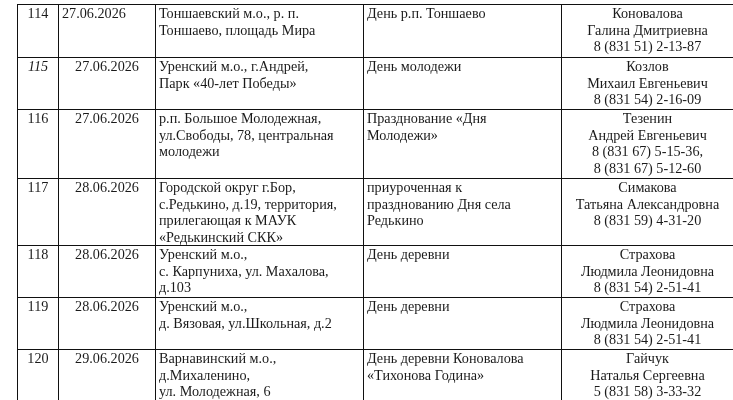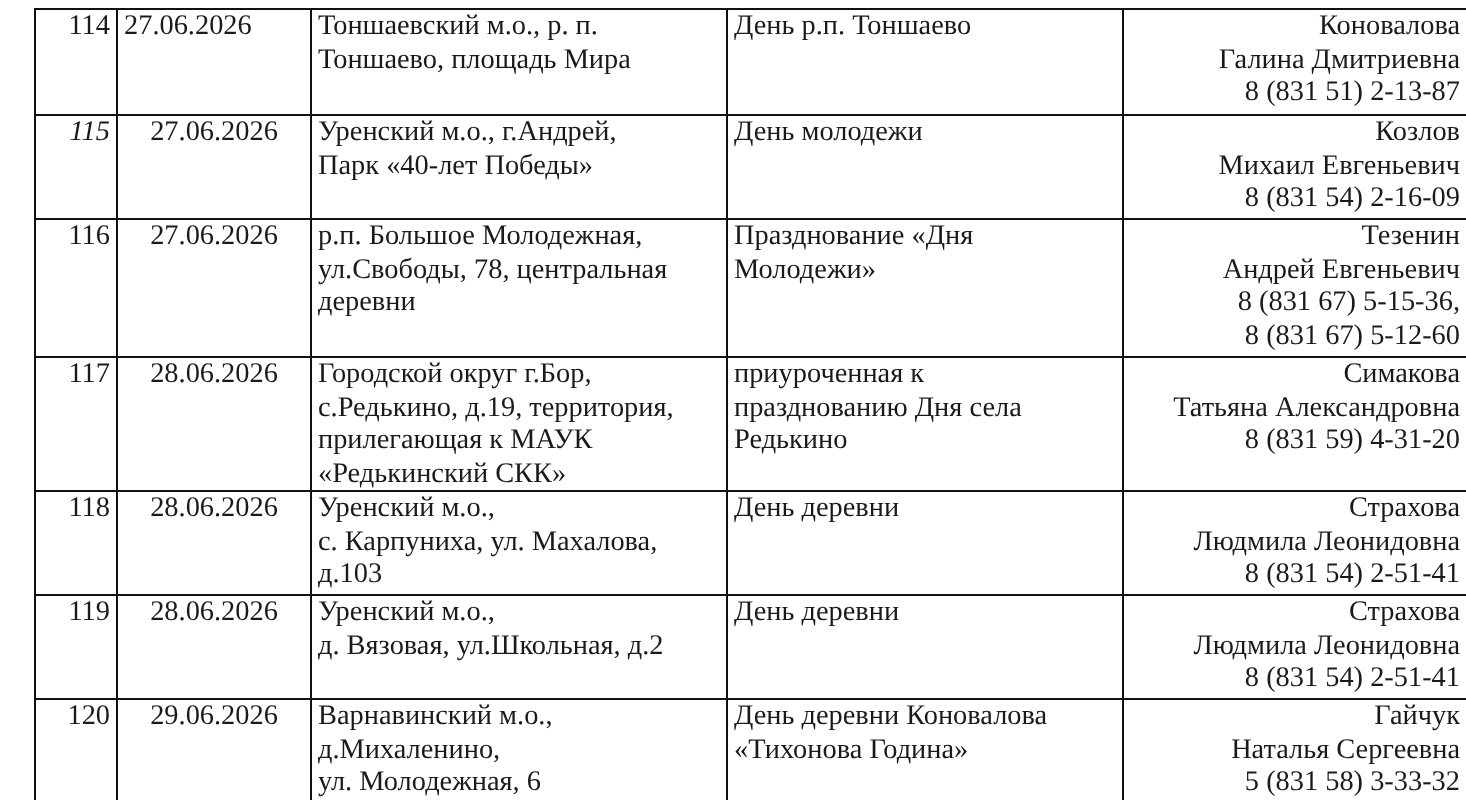--- a/index.html
+++ b/index.html
@@ -24,25 +24,25 @@
       table-layout: fixed;
       width: 712px;
     }
     table.events td {
       border: 1px solid #111111;
       vertical-align: top;
       padding: 0 3px;
       line-height: 16.5px;
       overflow: hidden;
     }
-    td.c-num { width: 34px; text-align: right; }
+    td.c-num { width: 34px; text-align: center; }
     td.c-date { width: 90px; text-align: left; padding-left: 5px; }
     td.c-place { width: 201px; text-align: left; }
     td.c-event { width: 191px; text-align: left; }
-    td.c-contact { width: 165px; text-align: right; }
+    td.c-contact { width: 165px; text-align: center; }
     td.num-middle { vertical-align: middle; font-style: italic; }
     td.date-center { text-align: center; }
     .line { display: block; white-space: nowrap; }
     .bottom-stub {
       position: absolute;
       left: 17px;
       top: 398px;
       width: 712px;
       height: 4px;
       border-left: 1px solid #111;
@@ -95,21 +95,21 @@
         <span class="line">8 (831 54) 2-16-09</span>
       </td>
     </tr>
 
     <tr style="height:69px">
       <td class="c-num"><span>116</span></td>
       <td class="c-date date-center"><span>27.06.2026</span></td>
       <td class="c-place">
         <span class="line">р.п. Большое Молодежная,</span>
         <span class="line">ул.Свободы, 78, центральная</span>
-        <span class="line">деревни</span>
+        <span class="line">молодежи</span>
       </td>
       <td class="c-event">
         <span class="line">Празднование «Дня</span>
         <span class="line">Молодежи»</span>
       </td>
       <td class="c-contact">
         <span class="line">Тезенин</span>
         <span class="line">Андрей Евгеньевич</span>
         <span class="line">8 (831 67) 5-15-36,</span>
         <span class="line">8 (831 67) 5-12-60</span>

